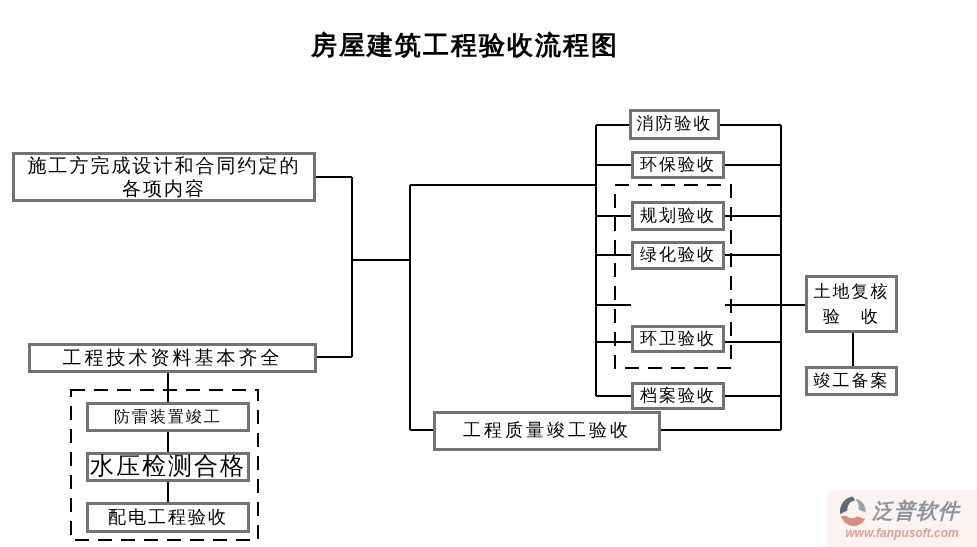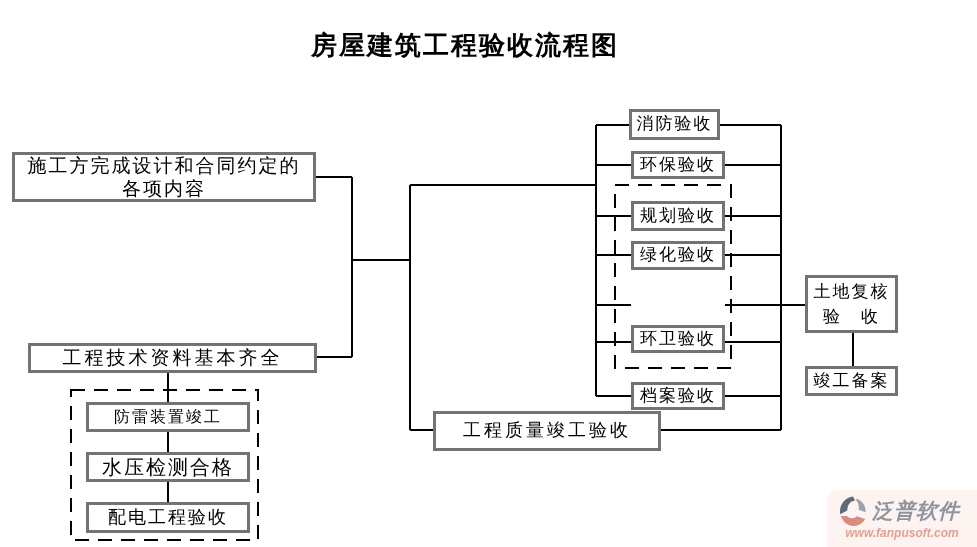--- a/index.html
+++ b/index.html
@@ -37,21 +37,21 @@
     text-align:center;
     font-size:17px;
     letter-spacing:2px;
     color:#000;
     line-height:1.3;
   }
   .node .ln{display:block;}
   #node-start{left:12px;top:152px;width:304px;height:50px;font-size:19px;line-height:23px;}
   #node-tech-docs{left:28px;top:343px;width:289px;height:30px;font-size:19px;letter-spacing:3px;}
   #node-lightning{left:86px;top:402px;width:164px;height:30px;font-size:16px;}
-  #node-water{left:86px;top:452px;width:164px;height:30px;font-size:20px;}
+  #node-water{left:86px;top:452px;width:164px;height:30px;font-size:24px;}
   #node-power{left:86px;top:502px;width:164px;height:31px;font-size:18px;}
   #node-fire{left:629px;top:109px;width:91px;height:31px;}
   #node-env{left:631px;top:151px;width:94px;height:28px;}
   #node-planning{left:631px;top:201px;width:94px;height:30px;}
   #node-greening{left:631px;top:241px;width:94px;height:29px;text-align:center;}
   #node-sanitation{left:631px;top:291px;width:94px;height:28px;margin-top:34px;}
   #node-municipal{left:631px;top:328px;width:94px;height:28px;}
   #node-archives{left:631px;top:382px;width:94px;height:28px;}
   #node-quality{left:433px;top:411px;width:228px;height:40px;font-size:18px;letter-spacing:3px;}
   #node-land{left:805px;top:275px;width:93px;height:58px;line-height:25px;}

